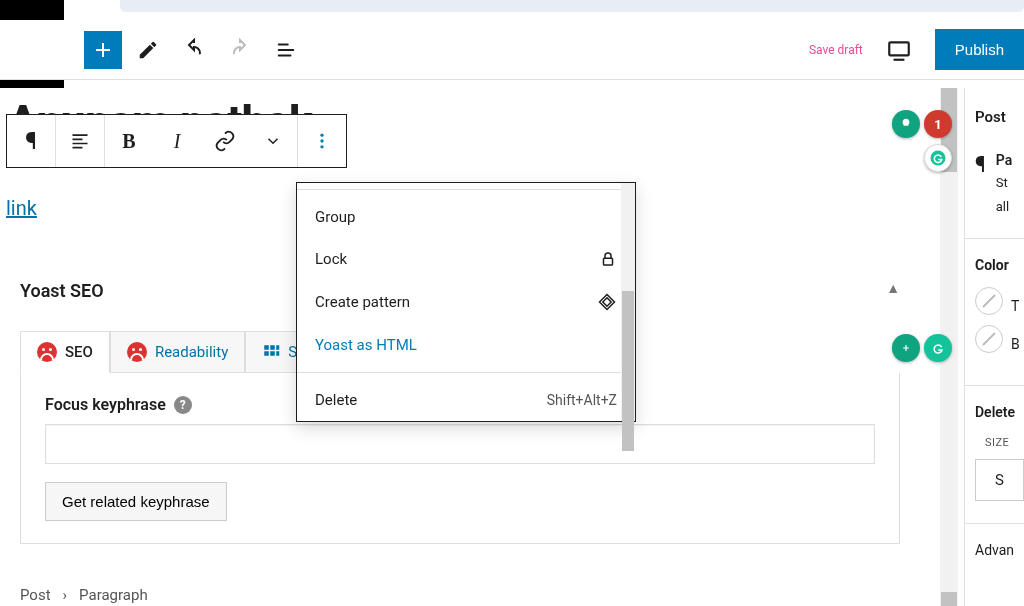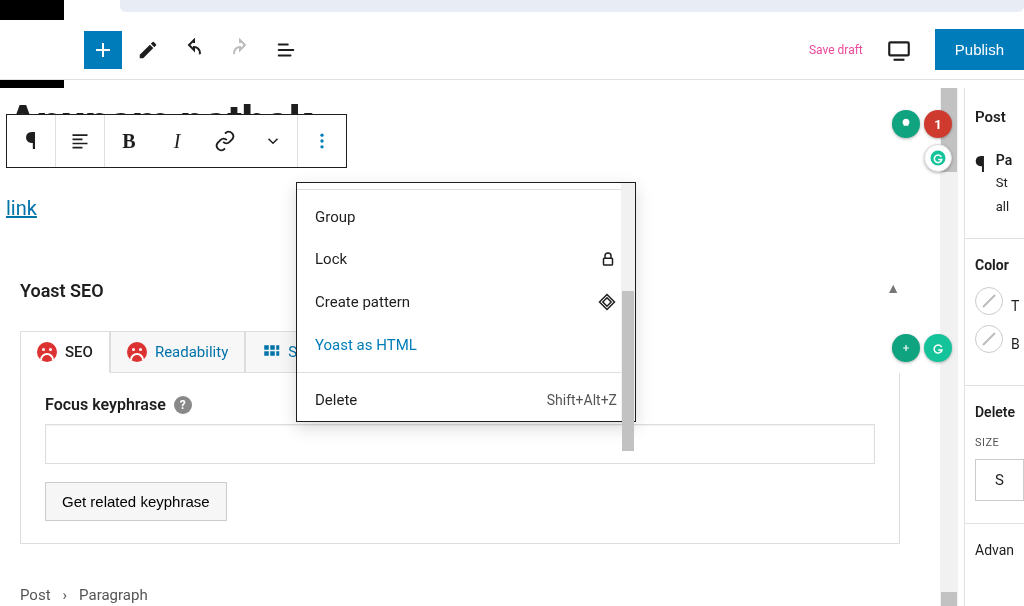--- a/index.html
+++ b/index.html
@@ -294,21 +294,21 @@
   <div style="display:flex; align-items:center; gap:8px;">
     <div class="swatch">
         <svg width="20" height="20" viewBox="0 0 20 20">
           <line x1="4" y1="16" x2="16" y2="4" stroke="#bbb" stroke-width="2"></line>
         </svg>
       </div>
     <span>B</span>
   </div>
   <div class="sep2"></div>
   <div style="font-weight:600;">Delete</div>
-  <div style="font-size:11px; letter-spacing:0.5px; color:#555; margin-top:16px;">SIZE</div>
+  <div style="font-size:11px; letter-spacing:0.5px; color:#555; margin-top:16px;margin-left:10px;">SIZE</div>
   <div class="size-box">
       <span>S</span>
     </div>
   <div class="sep2"></div>
   <div style="font-size:14px;">Advan</div>
 </div>
 
 <div class="breadcrumb">
   <span>Post</span>
   <span>›</span>

